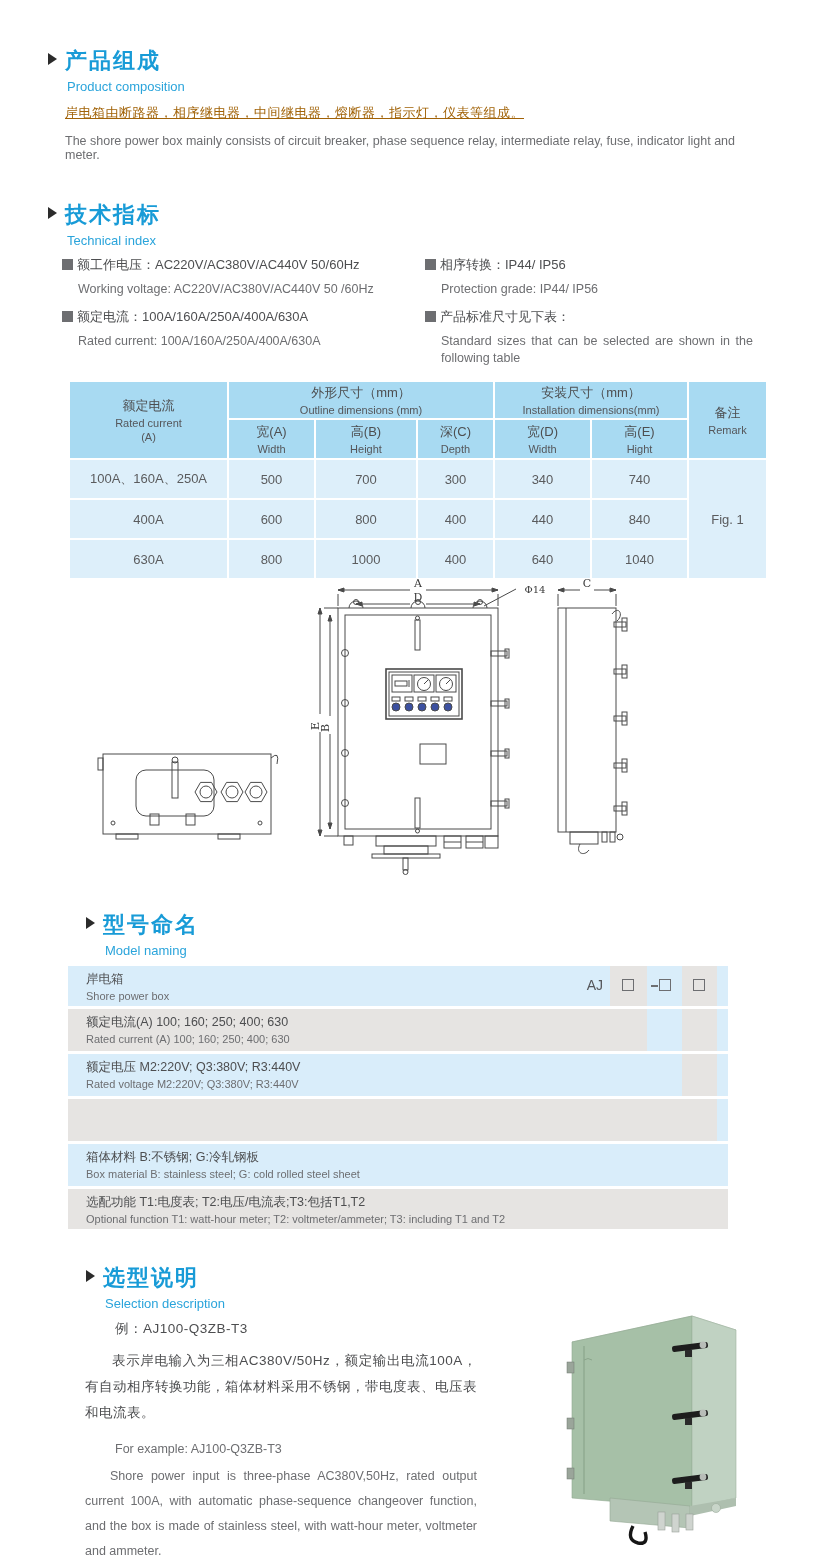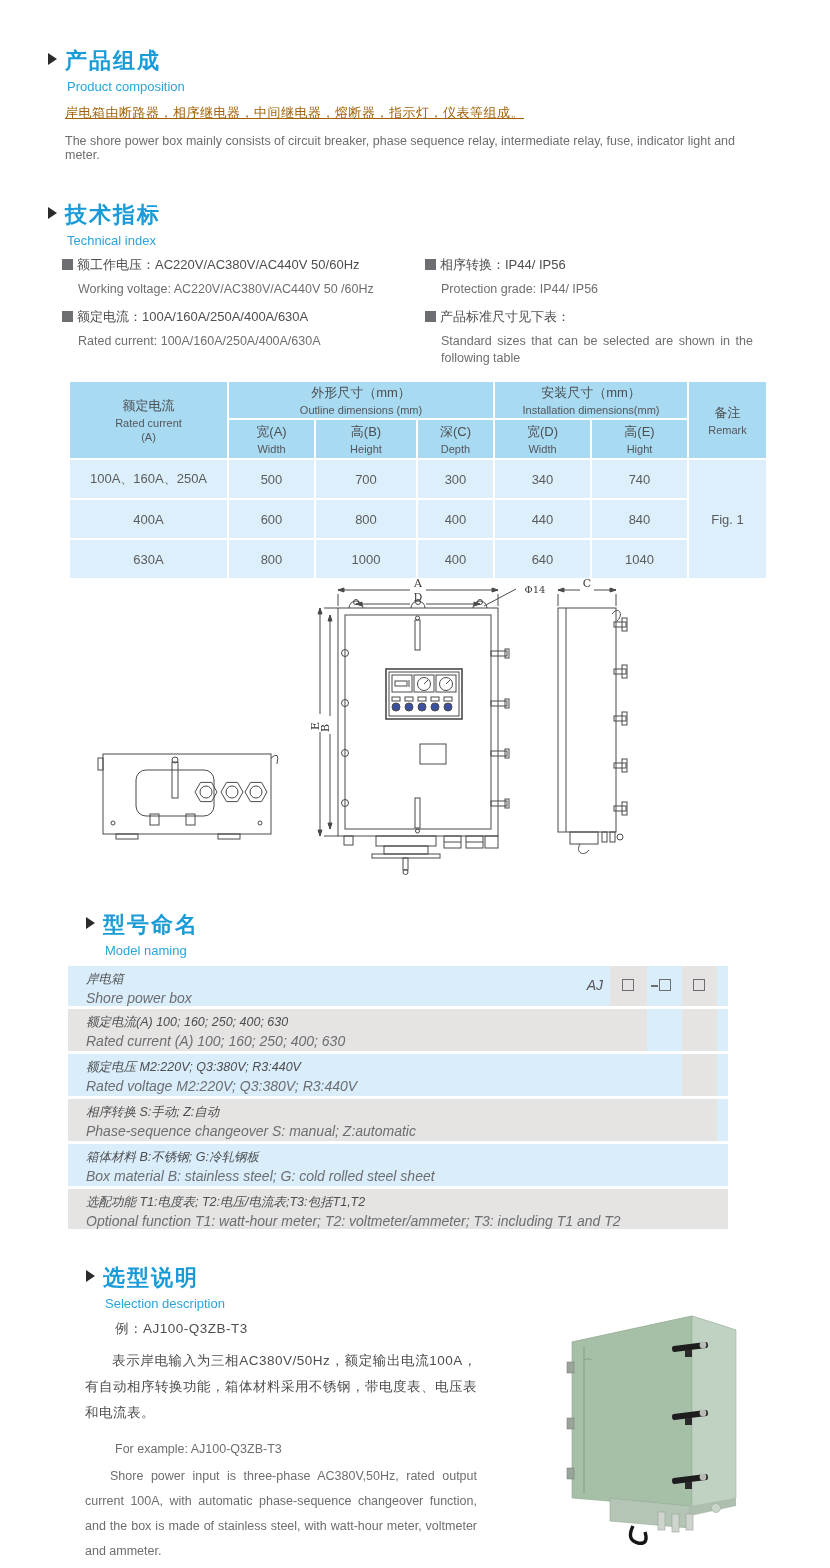--- a/index.html
+++ b/index.html
@@ -34,28 +34,28 @@
   table.dims td, table.dims th { text-align:center; vertical-align:middle; font-weight:normal; }
   .hd { background:#a8daf2; color:#4d4e50; }
   .bd { background:#ddeffa; color:#5a5b5d; }
   .hd .l1 { display:block; font-size:13px; }
   .hd .l2 { display:block; font-size:11px; margin-top:2px; color:#55565a; }
   .bd { font-size:13px; }
   
   .drawing { position:absolute; left:88px; top:576px; }
   .drawing text { font-family:"DejaVu Serif","Liberation Serif",serif; fill:#3a3a3a; }
   
-  .mn { position:absolute; left:68px; top:966px; width:660px;font-style:italic; }
+  .mn { position:absolute; left:68px; top:966px; width:660px; }
   .mn-row { position:relative; margin-bottom:3px; }
   .mn-row .seg { position:absolute; top:0; bottom:0; }
   .seg.blue { background:#d9edfa; }
   .seg.gray { background:#e6e4e2; }
   .mn-text { position:relative; z-index:1; padding:5px 0 0 18px; }
   .mn-cn { font-size:12.5px; color:#4d4e50; }
-  .mn-en { font-size:14px; color:#6d6e71; margin-top:2px; }
+  .mn-en { font-size:11px; color:#6d6e71; margin-top:2px; }
   .code-strip { position:absolute; z-index:2; top:0; height:100%; left:0; width:100%; }
   .code-prefix { position:absolute; left:503px; top:11px; width:32px; text-align:right; font-size:14px; color:#55565a; }
   .code-box { position:absolute; top:13px; width:12px; height:12px; border:1.5px solid #6d6e71; background:transparent; }
   .code-dash { position:absolute; top:19px; width:7px; height:2px; background:#6d6e71; }
   
   .sel-block { position:absolute; left:85px; top:1320px; width:392px; }
   .sel-ex-cn { font-size:13.5px; color:#4d4e50; margin:0 0 10px 30px; letter-spacing:.5px; }
   .sel-p-cn { font-size:13.5px; color:#4d4e50; line-height:26px; text-align:justify; text-indent:2em; letter-spacing:.5px; margin-bottom:8px; }
   .sel-ex-en { font-size:12.5px; color:#6d6e71; margin:16px 0 8px 30px; }
   .sel-p-en { font-size:12.5px; color:#6d6e71; line-height:25px; text-align:justify; text-indent:2em; }
@@ -371,24 +371,20 @@
       <div class="seg blue" style="left:649px; width:11px;"></div>
       <div class="mn-text">
         <div class="mn-cn">额定电压   M2:220V;  Q3:380V;  R3:440V</div>
         <div class="mn-en">Rated voltage  M2:220V;  Q3:380V;  R3:440V</div>
       </div>
     </div>
 
     <div class="mn-row" style="height:42px;">
       <div class="seg gray" style="left:0; width:649px;"></div>
       <div class="seg blue" style="left:649px; width:11px;"></div>
-      <div class="mn-text">
-        <div class="mn-cn">相序转换  S:手动; Z:自动</div>
-        <div class="mn-en">Phase-sequence changeover  S: manual;  Z:automatic</div>
-      </div>
     </div>
 
     <div class="mn-row" style="height:42px;">
       <div class="seg blue" style="left:0; width:660px;"></div>
       <div class="mn-text">
         <div class="mn-cn">箱体材料    B:不锈钢;  G:冷轧钢板</div>
         <div class="mn-en">Box material   B: stainless steel; G: cold rolled steel sheet</div>
       </div>
     </div>
 

